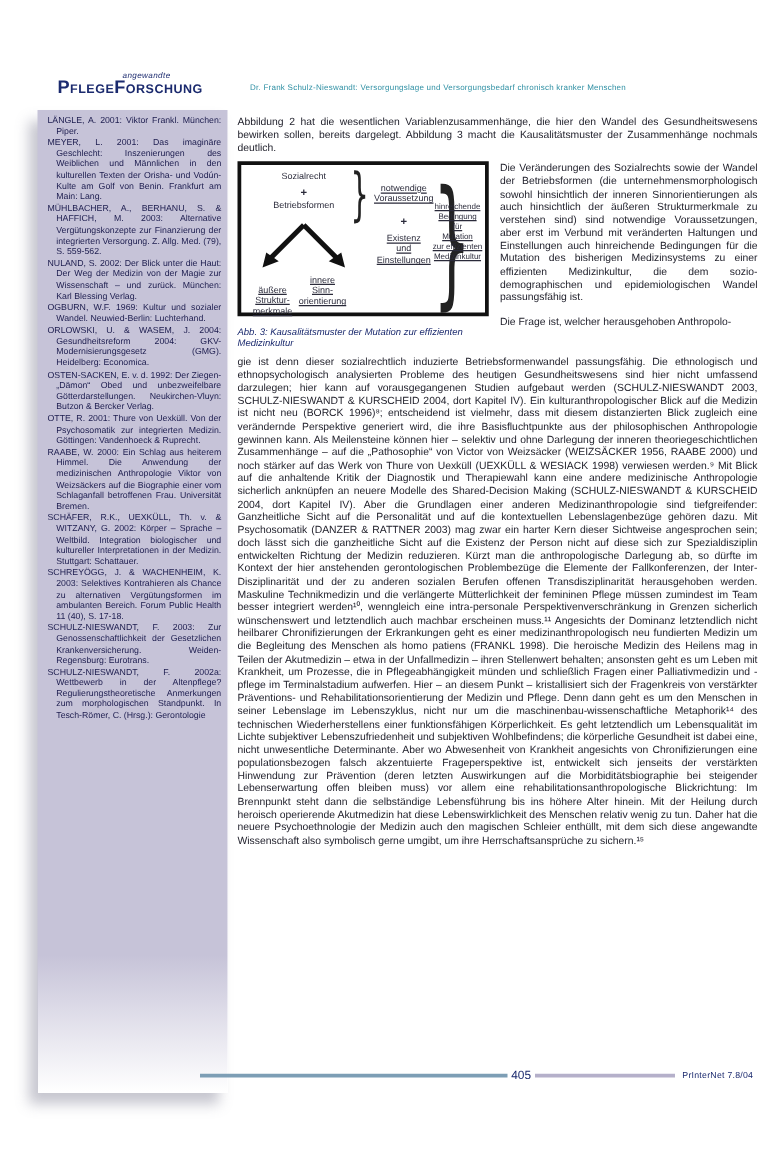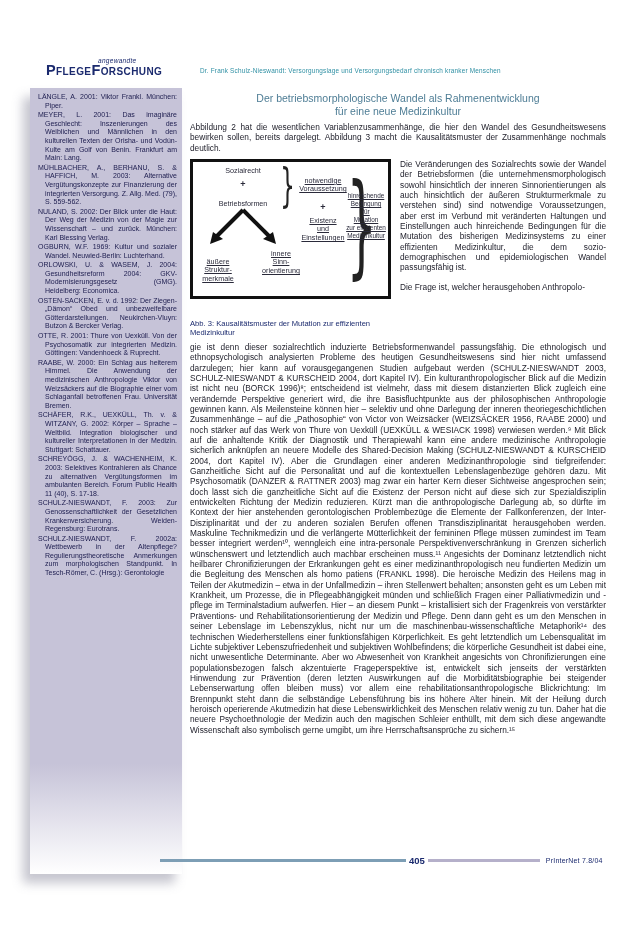--- a/index.html
+++ b/index.html
@@ -44,51 +44,51 @@
   .subtitle {
     text-align:center; font-size:10.5px; line-height:12.5px; color:#4e7d95;
     margin:0 0 5px 0;
   }
   .intro {
     font-size:8.3px; line-height:10.3px; color:#23232e; text-align:justify; margin:0 0 6px 0;
   }
   .content-row { display:flex; gap:9px; }
   .figure-col { width:201px; flex:none; }
   .diagram {
-    position:relative; width:201px; height:140px; border:3px solid #111;
+    position:relative; width:201px; height:124px; border:3px solid #111;
     background:#fff; box-sizing:border-box; color:#2a2a3a;
   }
   .dnode { position:absolute; font-size:7.2px; line-height:8.6px; text-align:center; }
   .pre { white-space:pre-line;text-decoration:underline; }
   .plus { font-weight:bold; font-size:9px; }
   .brace {
     position:absolute; font-family:"DejaVu Sans", sans-serif; color:#222; font-weight:normal;
   }
   .brace1 { left:80px; top:0px; font-size:46px; line-height:46px; transform:scaleX(.5); }
   .brace2 { left:133px; top:6px; font-size:112px; line-height:112px; transform:scaleX(.42); }
   .arrows { position:absolute; left:8px; top:46px; }
   .caption {
-    font-size:7.6px; line-height:9px; color:#1b2a6e; margin-top:20px;
+    font-size:7.6px; line-height:9px; font-style:italic; color:#1b2a6e; margin-top:8px;
   }
   .right-col {
     flex:1; font-size:8.3px; line-height:10.35px; color:#23232e; text-align:justify;
   }
   .right-col p { margin:0 0 9px 0; }
   .full-text {
     margin-top:5px; font-size:8.3px; line-height:10.35px; color:#23232e; text-align:justify;
   }
 
   
   .footer {
     position:absolute; left:0; top:853px; width:624px; height:14px;
     display:flex; align-items:center;
   }
   .f-sp1 { width:160px; flex:none; }
   .rule1 { height:3px; background:#7d9eb5; flex:none; width:246px; }
-  .page-num { font-size:9.5px; font-weight:bold; color:#1b2a6e; margin:0 3px; }
+  .page-num { font-size:9.5px; font-weight:normal; color:#1b2a6e; margin:0 3px; }
   .rule2 { height:3px; background:#b5b0ca; flex:none; width:112px; }
   .issue { font-size:7px; color:#1b2a6e; margin-left:6px; letter-spacing:.2px; }
 </style>
 </head>
 <body>
 
 <div class="page">
 
   <div class="logo">
     <span class="logo-small">angewandte</span>
@@ -106,45 +106,41 @@
     <div class="ref">OSTEN-SACKEN, E. v. d. 1992: Der Ziegen-„Dämon“ Obed und unbezweifelbare Götterdarstellungen. Neukirchen-Vluyn: Butzon &amp; Bercker Verlag.</div>
     <div class="ref">OTTE, R. 2001: Thure von Uexküll. Von der Psychosomatik zur integrierten Medizin. Göttingen: Vandenhoeck &amp; Ruprecht.</div>
     <div class="ref">RAABE, W. 2000: Ein Schlag aus heiterem Himmel. Die Anwendung der medizinischen Anthropologie Viktor von Weizsäckers auf die Biographie einer vom Schlaganfall betroffenen Frau. Universität Bremen.</div>
     <div class="ref">SCHÄFER, R.K., UEXKÜLL, Th. v. &amp; WITZANY, G. 2002: Körper – Sprache – Weltbild. Integration biologischer und kultureller Interpretationen in der Medizin. Stuttgart: Schattauer.</div>
     <div class="ref">SCHREYÖGG, J. &amp; WACHENHEIM, K. 2003: Selektives Kontrahieren als Chance zu alternativen Vergütungsformen im ambulanten Bereich. Forum Public Health 11 (40), S. 17-18.</div>
     <div class="ref">SCHULZ-NIESWANDT, F. 2003: Zur Genossenschaftlichkeit der Gesetzlichen Krankenversicherung. Weiden-Regensburg: Eurotrans.</div>
     <div class="ref">SCHULZ-NIESWANDT, F. 2002a: Wettbewerb in der Altenpflege? Regulierungstheoretische Anmerkungen zum morphologischen Standpunkt. In Tesch-Römer, C. (Hrsg.): Gerontologie</div>
   </div>
 
   <div class="main">
-    <div class="subtitle">
-      <div>Der betriebsmorphologische Wandel als Rahmenentwicklung</div>
-      <div>für eine neue Medizinkultur</div>
-    </div>
     <p class="intro">Abbildung 2 hat die wesentlichen Variablenzusammenhänge, die hier den Wandel des Gesundheitswesens bewirken sollen, bereits dargelegt. Abbildung 3 macht die Kausalitätsmuster der Zusammenhänge nochmals deutlich.</p>
 
     <div class="content-row">
 
       <div class="figure-col">
         <div class="diagram">
           <div class="dnode" style="left:10px; top:5px; width:80px;">Sozialrecht</div>
           <div class="dnode plus" style="left:10px; top:18px; width:80px;">+</div>
-          <div class="dnode" style="left:10px; top:38px; width:80px;">Betriebsformen</div>
+          <div class="dnode" style="left:10px; top:28px; width:80px;">Betriebsformen</div>
 
           <svg class="arrows" width="84" height="42" viewBox="0 0 84 42">
             <line x1="42" y1="2" x2="14" y2="30" stroke="#111" stroke-width="4"></line>
             <polygon points="9,36 12,24 22,31" fill="#111"></polygon>
             <line x1="42" y1="2" x2="70" y2="30" stroke="#111" stroke-width="4"></line>
             <polygon points="75,36 72,24 62,31" fill="#111"></polygon>
           </svg>
 
           <div class="dnode pre" style="left:0px; top:96px; width:50px;">äußere
 Struktur-
 merkmale</div>
-          <div class="dnode pre" style="left:59px; top:88px; width:58px;">innere
+          <div class="dnode pre" style="left:36px; top:88px; width:58px;">innere
 Sinn-
 orientierung</div>
 
           <div class="brace brace1">}</div>
           <div class="dnode pre" style="left:98px; top:15px; width:64px;">notwendige
 Voraussetzung</div>
           <div class="dnode plus" style="left:98px; top:41px; width:64px;">+</div>
           <div class="dnode pre" style="left:96px; top:55px; width:68px;">Existenz
 und
 Einstellungen</div>

